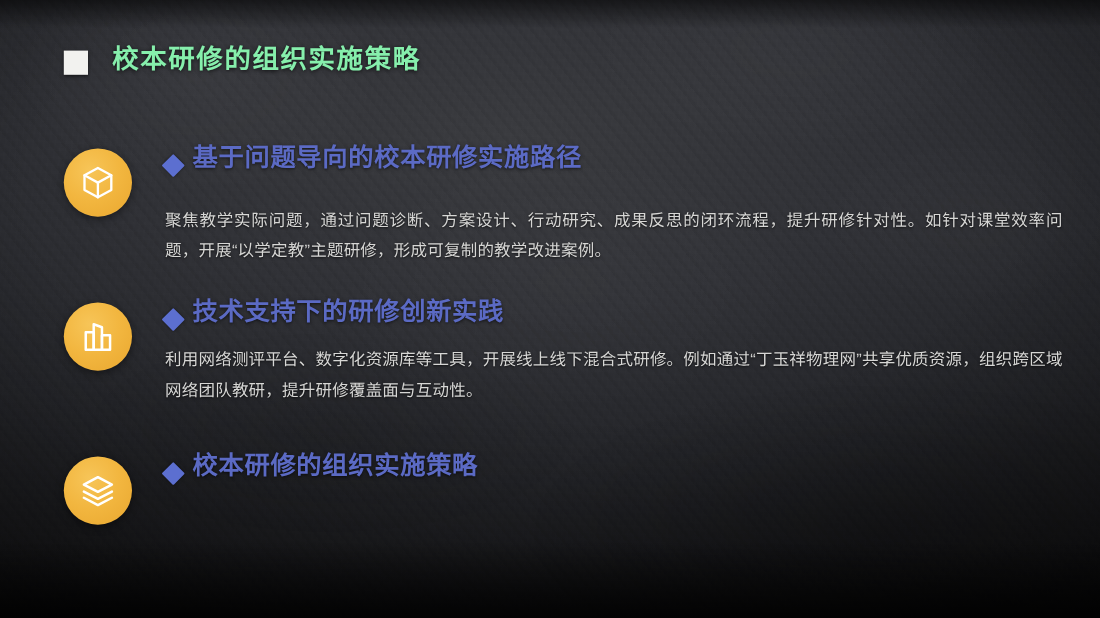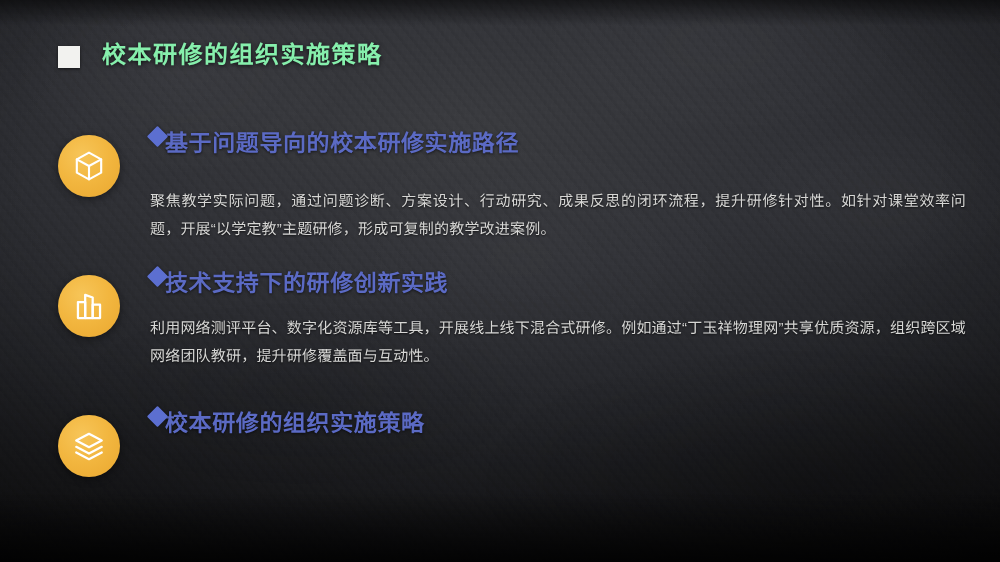--- a/index.html
+++ b/index.html
@@ -127,21 +127,22 @@
   }
 
   .section-body {
     margin-left: 30px;
     flex: 1 1 auto;
     min-width: 0;
   }
 
   .sub-head {
     display: flex;
-    align-items: flex-start;
+    align-items: flex-end;
+    gap: 10px;
     margin-bottom: 13px;
   }
   .diamond {
     width: 15px;
     height: 15px;
     background: #5c6fd0;
     transform: rotate(45deg);
     flex: 0 0 auto;
     border-radius: 1px;
     box-shadow: 0 0 3px rgba(0,0,0,.5);

